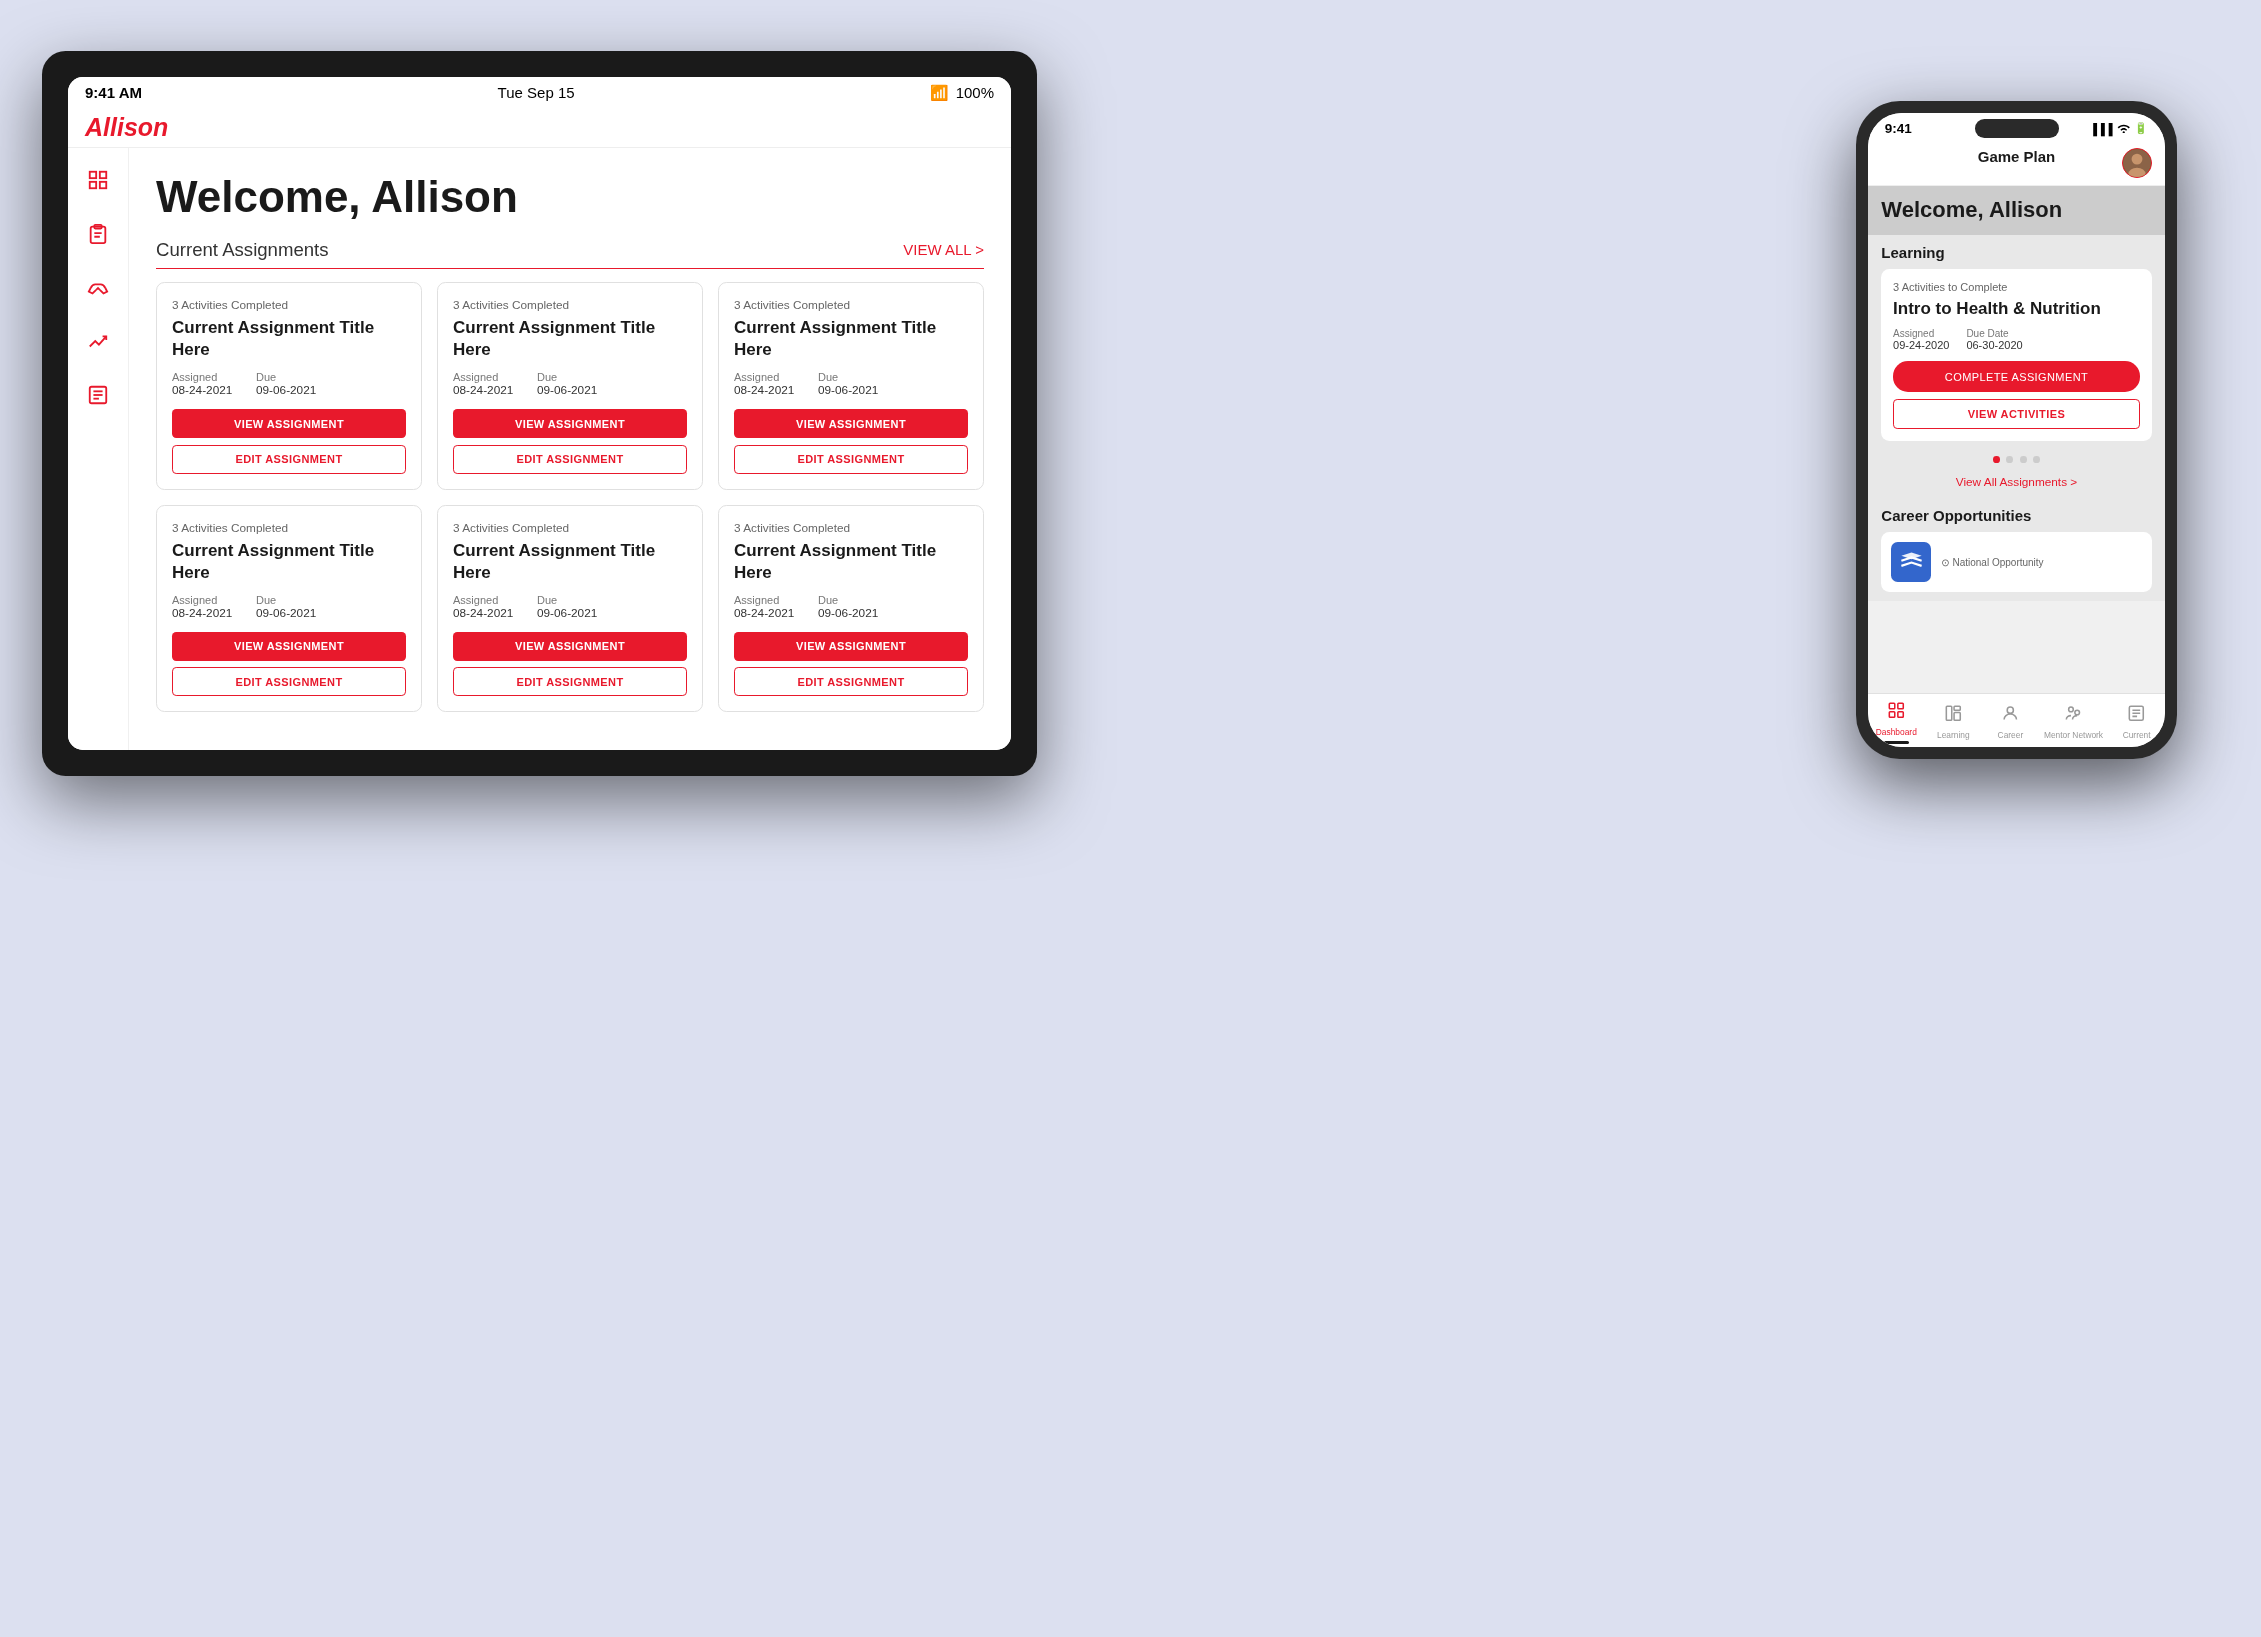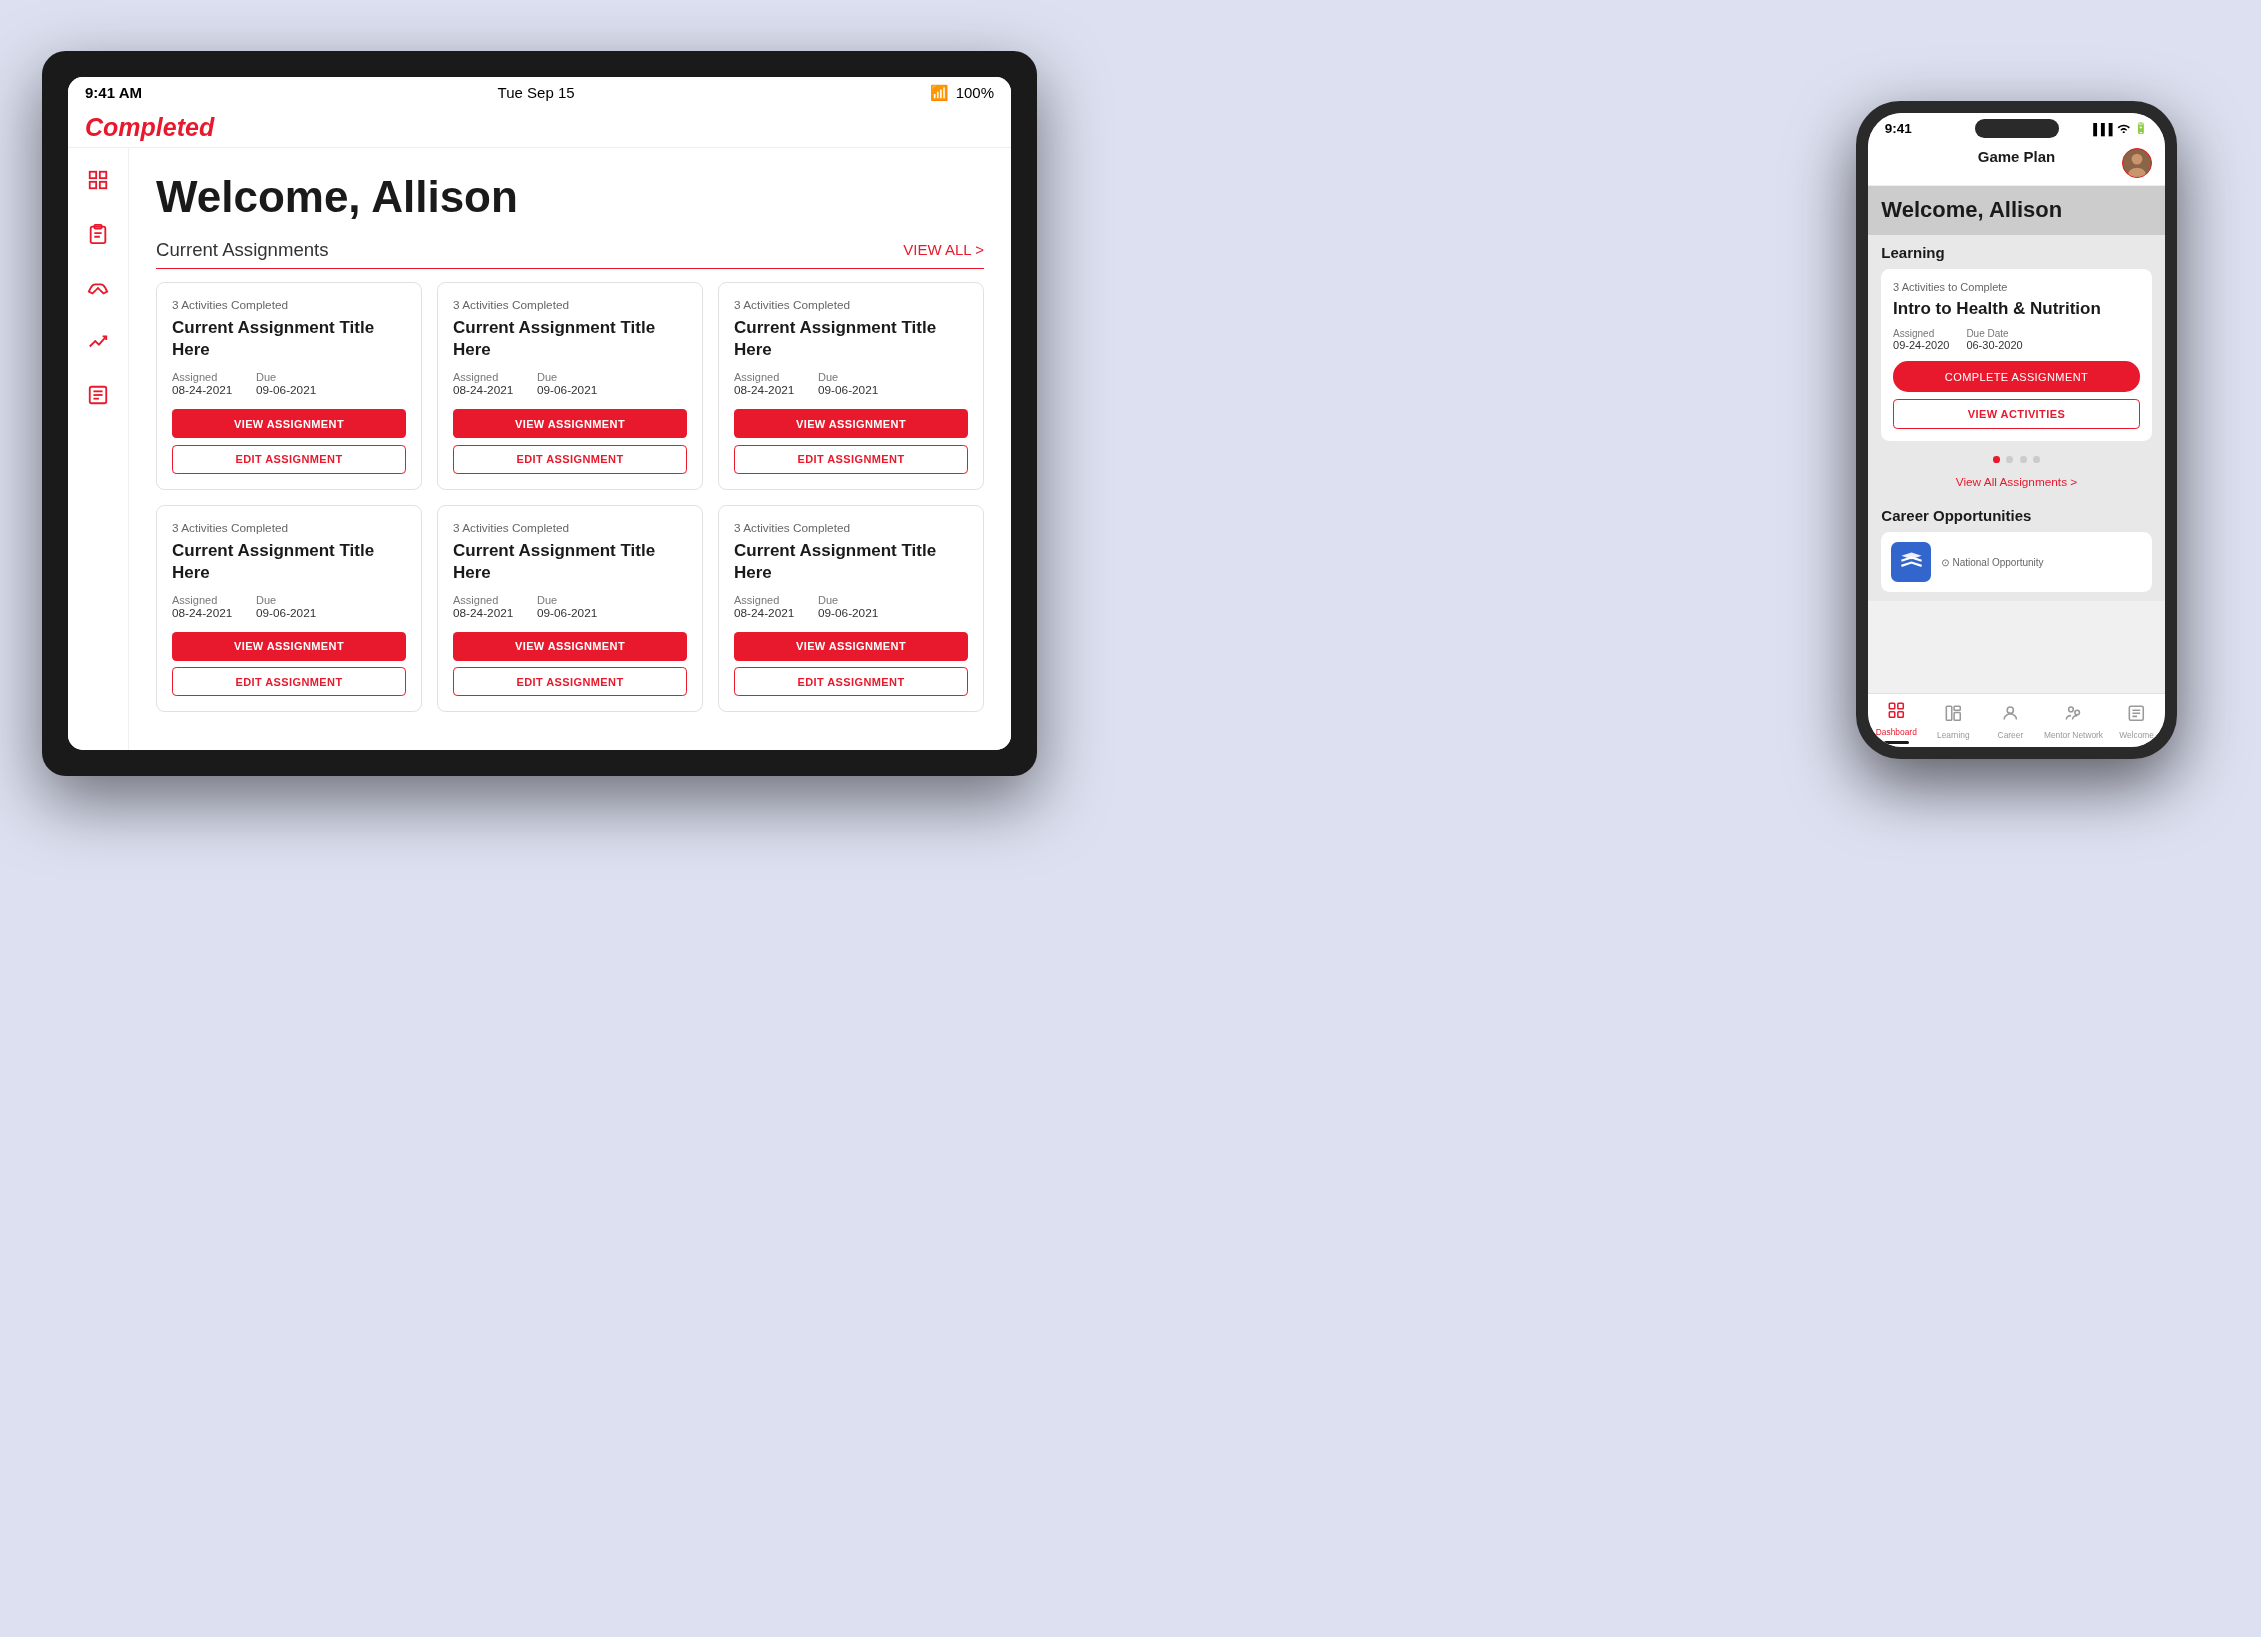--- a/index.html
+++ b/index.html
@@ -346,21 +346,21 @@
     <div class="tablet-status-bar">
       <div class="time">9:41 AM</div>
       <span>Tue Sep 15</span>
       <div class="right-icons">
         <span>📶</span>
         <span>100%</span>
       </div>
     </div>
 
     <div class="tablet-header">
-      <div class="gameplan-logo">Completed</div>
+      <div class="gameplan-logo">Allison</div>
     </div>
 
     <div class="tablet-body">
 
       <div class="tablet-sidebar">
         <div class="sidebar-icon">
           <svg width="22" height="22" viewBox="0 0 24 24" fill="none" stroke="#e8192c" stroke-width="2">
             <rect x="3" y="3" width="7" height="7"></rect>
               <rect x="14" y="3" width="7" height="7"></rect>
             <rect x="3" y="14" width="7" height="7"></rect>
@@ -647,19 +647,19 @@
       </div>
       <div class="tab-item">
         <span class="tab-icon">
           <svg width="18.6" height="18.6" viewBox="0 0 24 24" fill="none" stroke="#999" stroke-width="2">
             <rect x="3" y="3" width="18" height="18" rx="2"></rect>
             <line x1="7" y1="8" x2="17" y2="8"></line>
               <line x1="7" y1="12" x2="17" y2="12"></line>
             <line x1="7" y1="16" x2="13" y2="16"></line>
           </svg>
         </span>
-        <span class="tab-label">Welcome</span>
+        <span class="tab-label">Current</span>
       </div>
     </div>
 
   </div>
 </div>
 
 
 </body></html>

